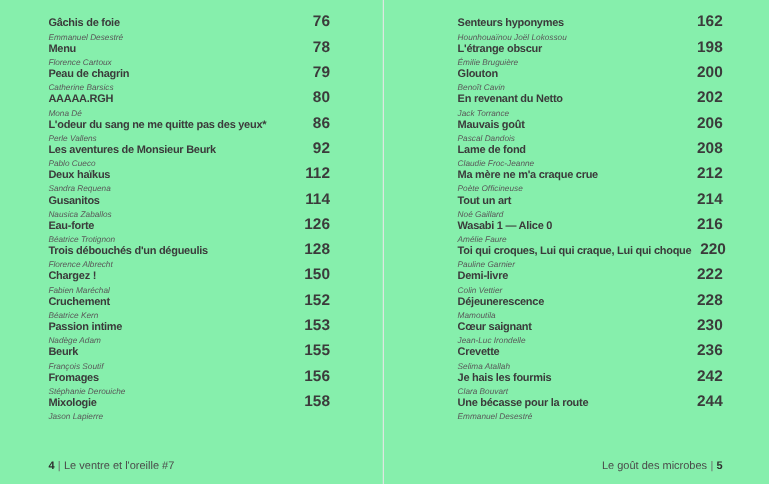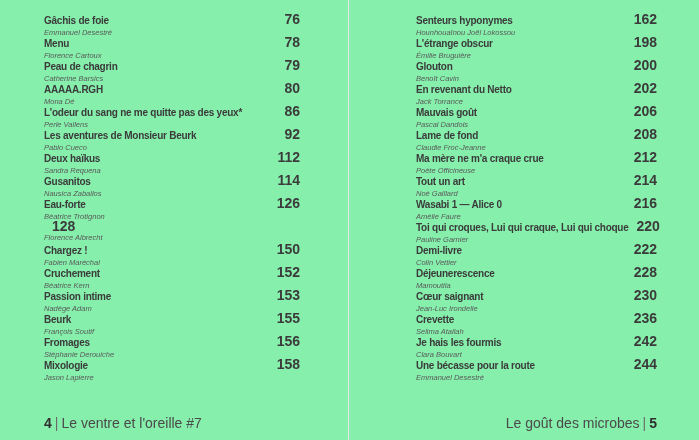--- a/index.html
+++ b/index.html
@@ -60,21 +60,21 @@
     line-height: 9px;
     font-style: italic;
     color: #595959;
     white-space: nowrap;
     margin-top: 1px;
   }
 
   .footer {
     position: absolute;
     top: 418px;
-    font-size: 14px;
+    font-size: 10px;
     line-height: 11px;
     color: #3d3d3d;
   }
   .footer.left  { left: 44px; }
   .footer.right { right: 42px; text-align: right; }
   .footer .pagenum { font-weight: 700; color: #2f2f2f; }
   .footer .sep { color: #6b6b6b; padding: 0 3px; }
   .footer .booktitle { font-weight: 400; color: #4a4a4a; }
 </style>
 </head>
@@ -153,20 +153,21 @@
       <div class="entry">
         <div class="entry-line">
           <span class="entry-title">Eau-forte</span>
           <span class="entry-page">126</span>
         </div>
         <div class="entry-author">Béatrice Trotignon</div>
       </div>
 
       <div class="entry">
         <div class="entry-line">
+          <span class="entry-title">Trois débouchés d'un dégueulis</span>
           <span class="entry-page">128</span>
         </div>
         <div class="entry-author">Florence Albrecht</div>
       </div>
 
       <div class="entry">
         <div class="entry-line">
           <span class="entry-title">Chargez !</span>
           <span class="entry-page">150</span>
         </div>

